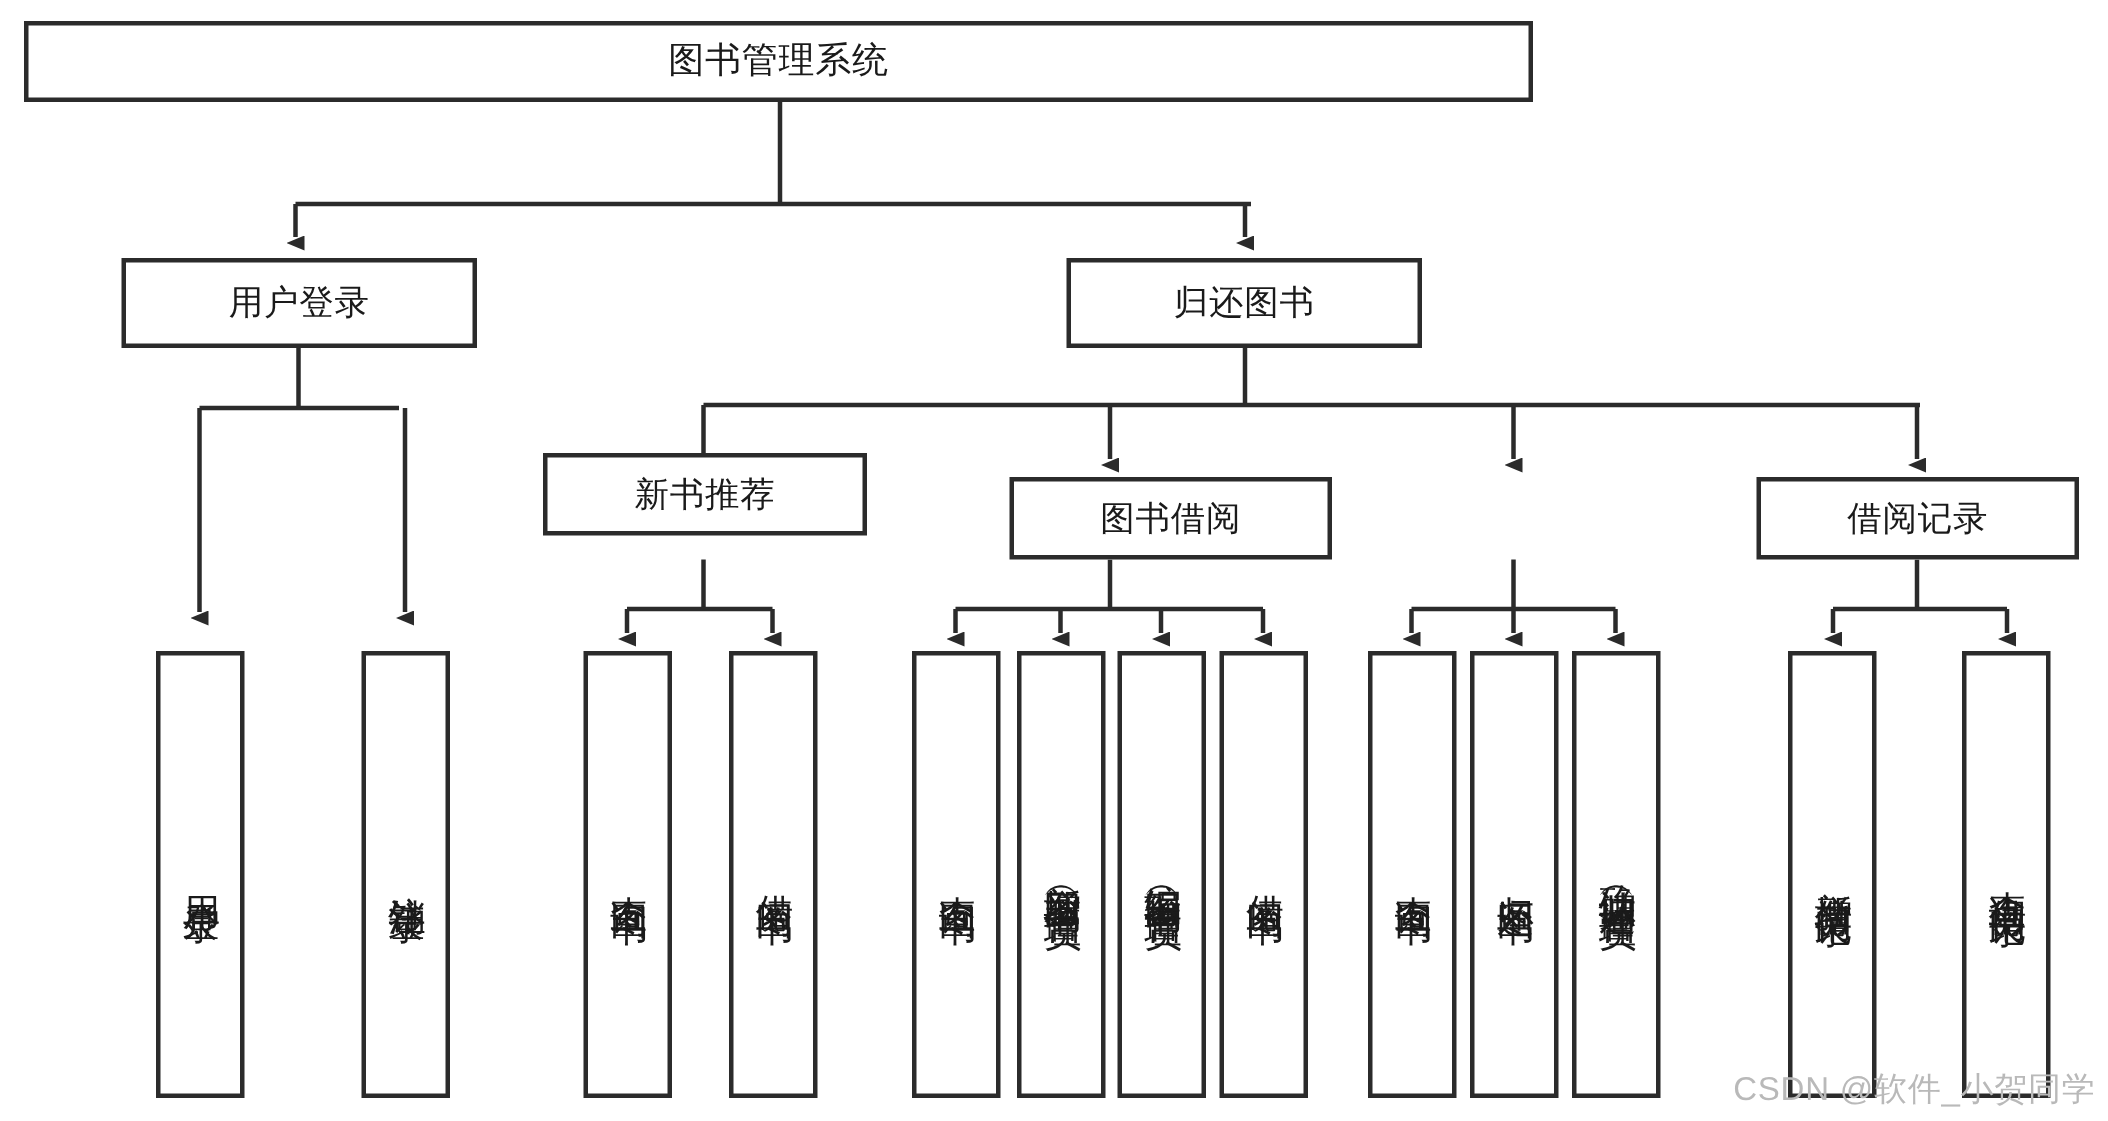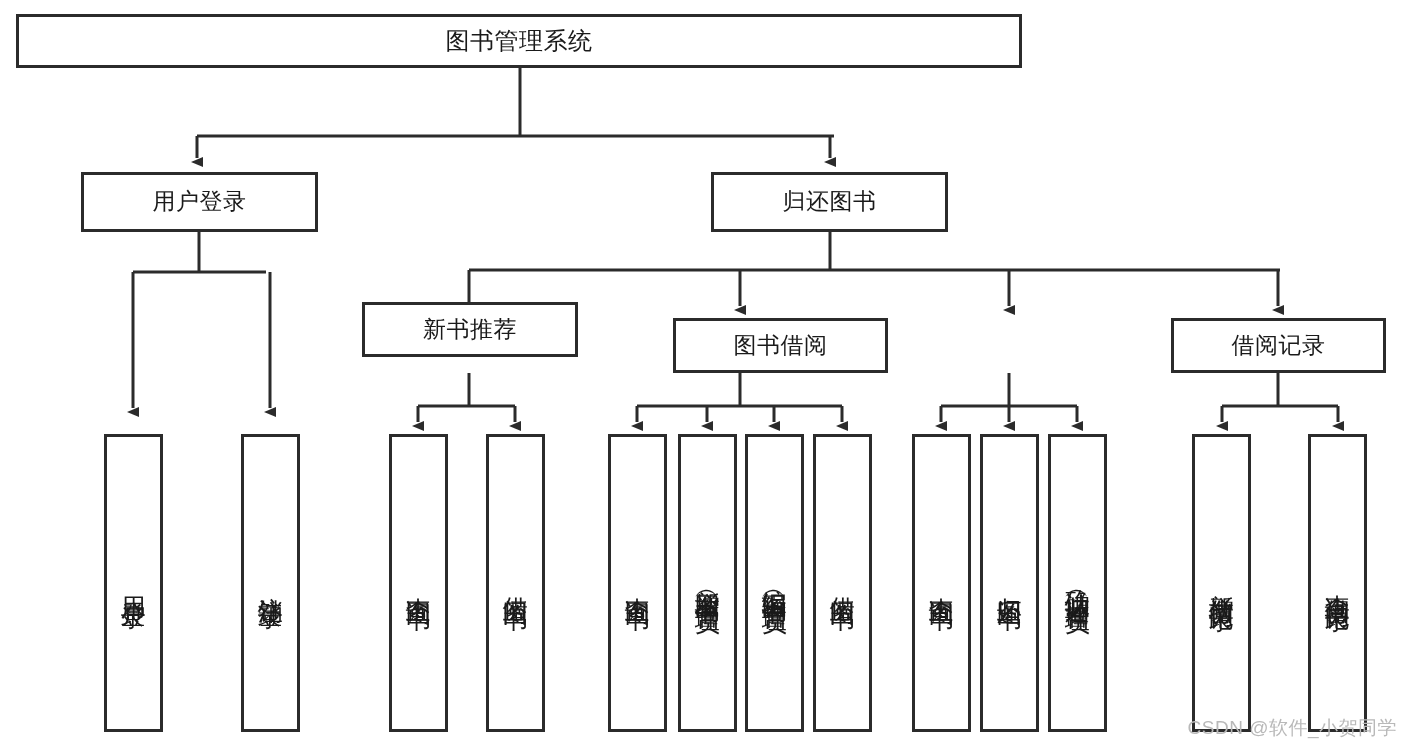--- a/index.html
+++ b/index.html
@@ -57,21 +57,21 @@
     font-size: 25px;
     line-height: 1.3;
     letter-spacing: 3px;
     max-height: 272px;
     text-align: center;
   }
   .watermark {
     position: absolute;
     right: 8px;
     bottom: 6px;
-    font-size: 19px;
+    font-size: 22px;
     color: #b9b9b9;
     letter-spacing: 0.5px;
     white-space: nowrap;
   }
 </style>
 </head>
 <body>
 
 <div id="canvas">
 

